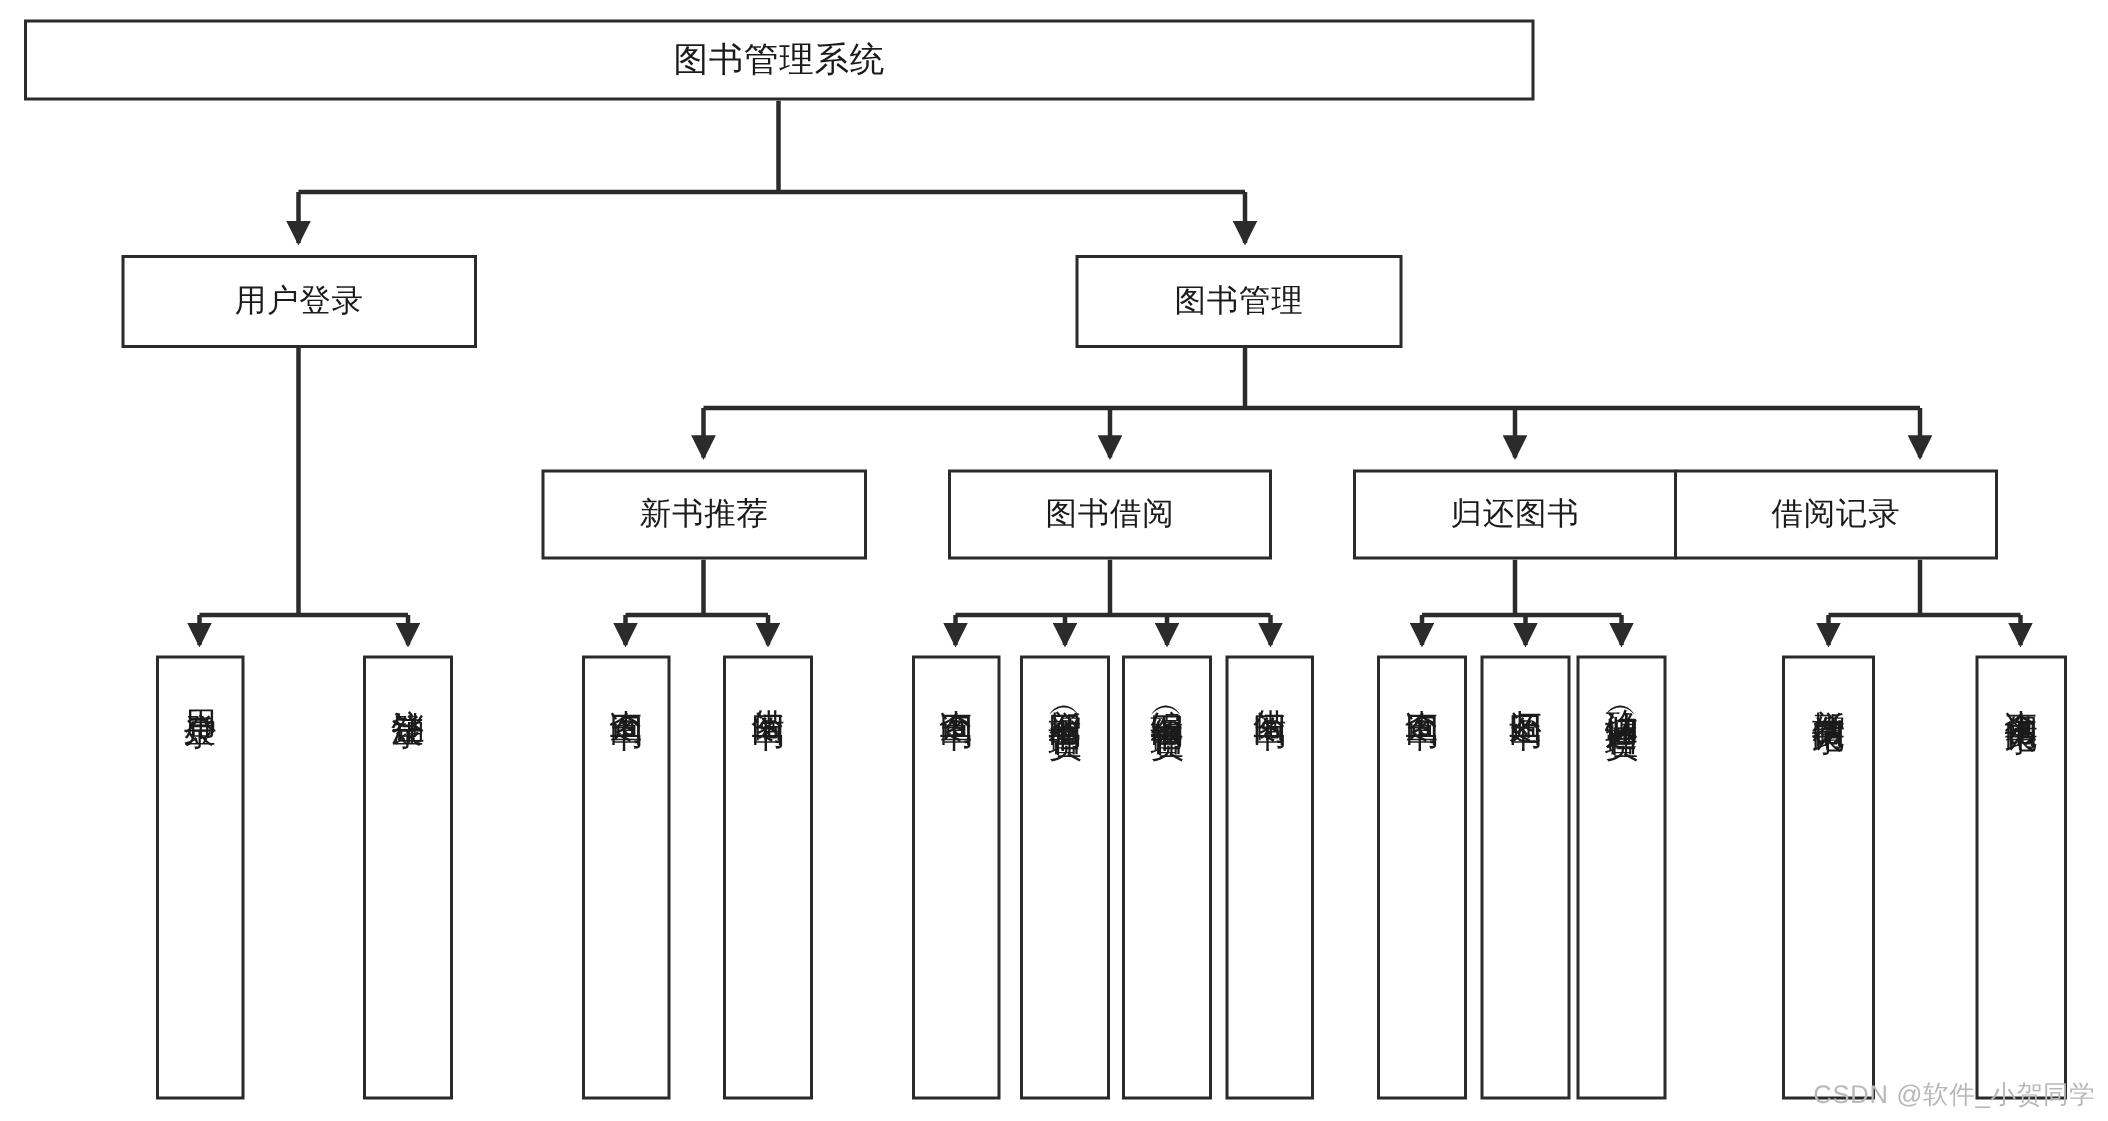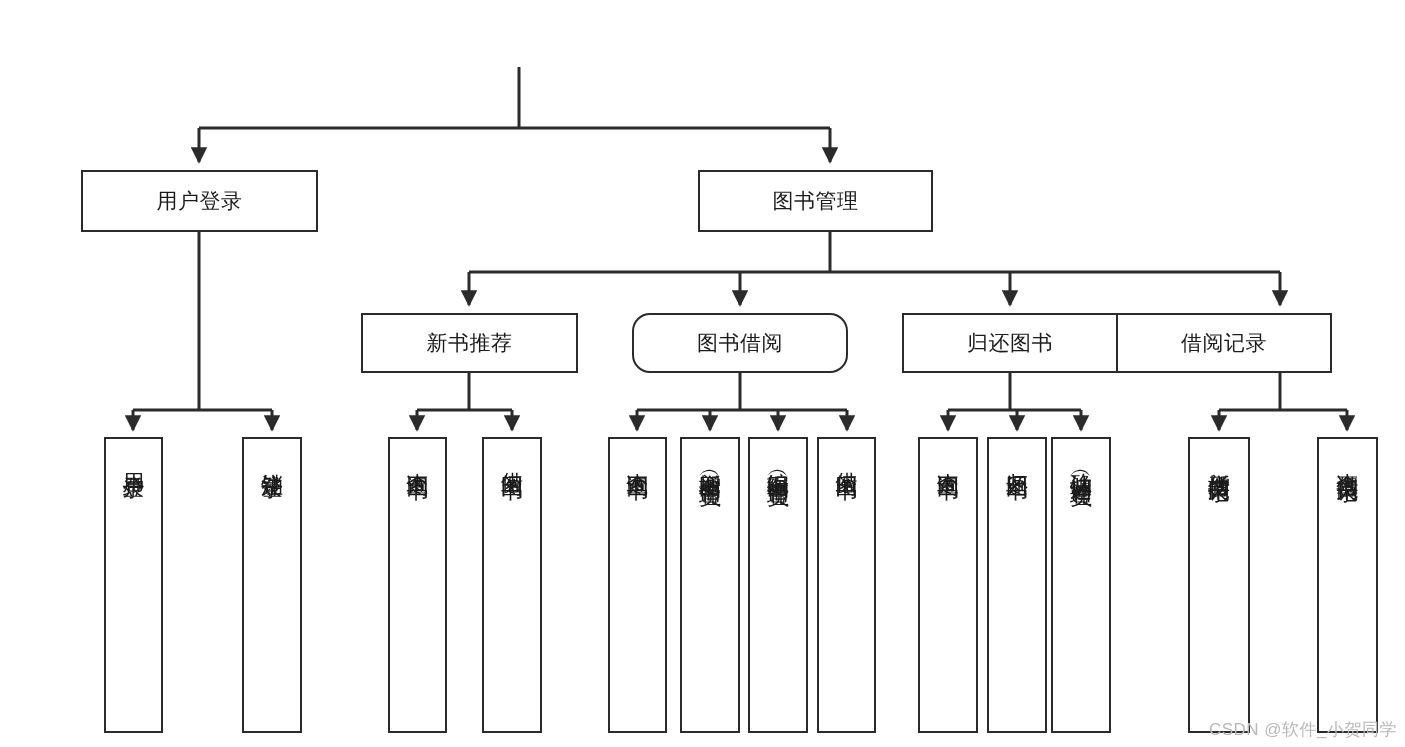--- a/index.html
+++ b/index.html
@@ -119,32 +119,35 @@
       <path d="M 1017 410 L 1017 430" marker-end="url(#arrow)"></path>
       <path d="M 1081 410 L 1081 430" marker-end="url(#arrow)"></path>
 
       <path d="M 1280 373 L 1280 410"></path>
       <path d="M 1219 410 L 1347 410"></path>
       <path d="M 1219 410 L 1219 430" marker-end="url(#arrow)"></path>
       <path d="M 1347 410 L 1347 430" marker-end="url(#arrow)"></path>
     </g>
   </svg>
 
+  <div class="node root" style="left:16px; top:13px; width:1007px; height:54px;">
+    <span class="label">图书管理系统</span>
+  </div>
 
   <div class="node lvl2" style="left:81px; top:170px; width:237px; height:62px;">
     <span class="label">用户登录</span>
   </div>
-  <div class="node lvl2" style="left:698px; top:170px; width:235px; height:62px;">
+  <div class="node lvl2" style="left:717px; top:170px; width:218px; height:62px;">
     <span class="label">图书管理</span>
   </div>
 
   <div class="node lvl3" style="left:361px; top:313px; width:217px; height:60px;">
     <span class="label">新书推荐</span>
   </div>
-  <div class="node lvl3" style="left:632px; top:313px; width:216px; height:60px;border-radius:18px;">
+  <div class="node lvl3" style="left:632px; top:313px; width:216px; height:60px;">
     <span class="label">图书借阅</span>
   </div>
   <div class="node lvl3" style="left:902px; top:313px; width:216px; height:60px;">
     <span class="label">归还图书</span>
   </div>
   <div class="node lvl3" style="left:1116px; top:313px; width:216px; height:60px;">
     <span class="label">借阅记录</span>
   </div>
 
   <div class="node leaf" style="left:104px; top:437px; width:59px; height:296px;">

